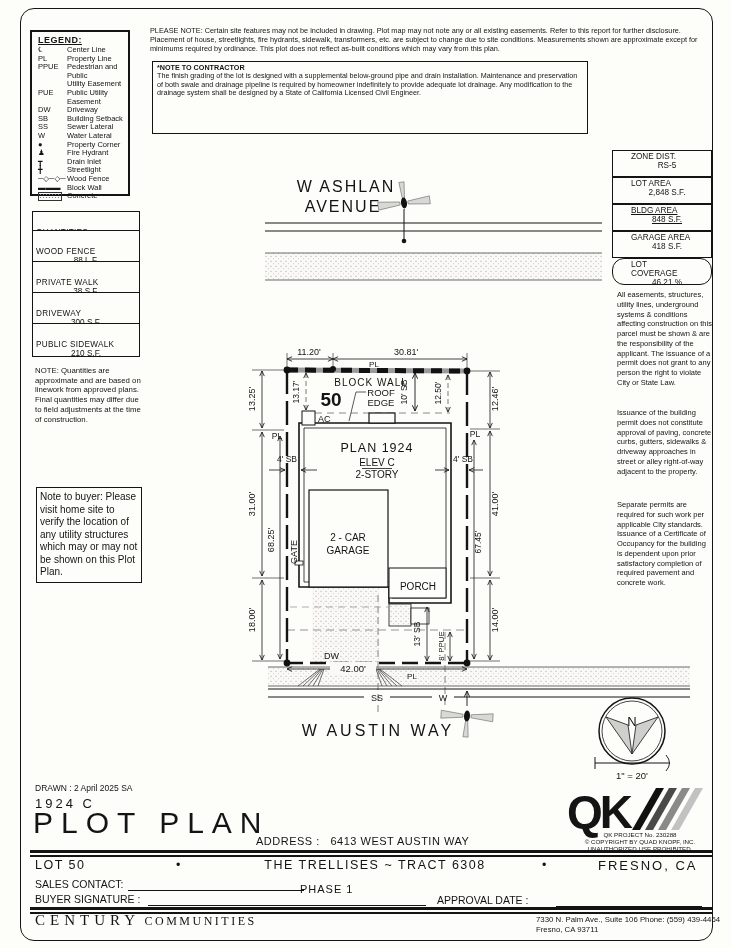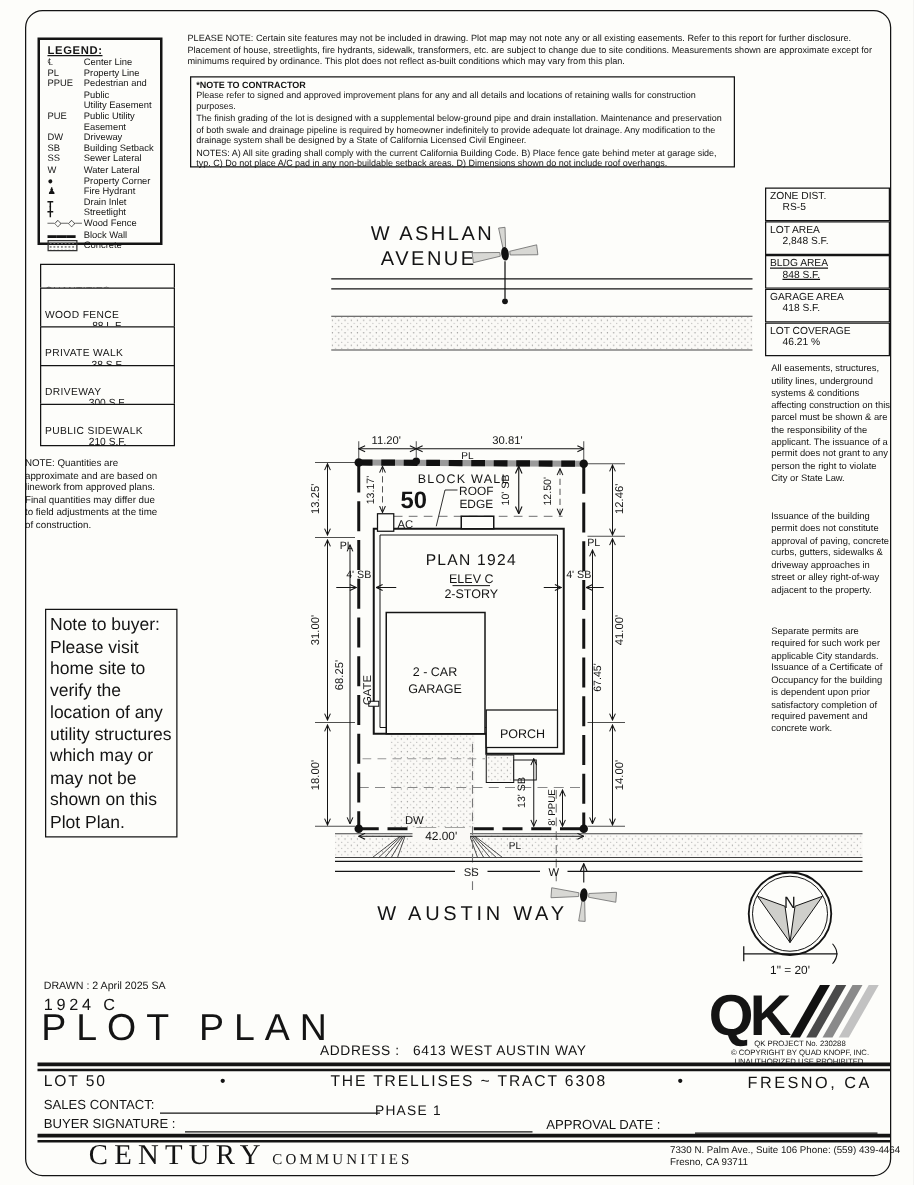--- a/index.html
+++ b/index.html
@@ -18,44 +18,44 @@
      background:radial-gradient(circle,#777 .5px,transparent .7px);background-size:3px 3px;}
   
   #please-note{left:150px;top:27px;width:562px;font-size:7.3px;line-height:1.22;}
   #contractor{left:152px;top:61px;width:436px;height:73px;border:1.8px solid #141414;padding:2px 4px;box-sizing:border-box;font-size:7.2px;line-height:1.17;}
   #contractor .t{font-weight:bold;}
   #contractor p{margin:0 0 2px 0;}
   
   .qbox{left:32px;width:108px;border:1.6px solid #141414;box-sizing:border-box;background:#fdfdfa;padding:16px 3px;}
   .q-name{font-size:8.2px;letter-spacing:.3px;}
   .q-val{font-size:8.2px;text-align:center;}
-  #q-note{left:20px;top:366px;width:112px;font-size:7.8px;line-height:1.25;}
-  #buyer-note{left:36px;top:487px;width:106px;border:1.3px solid #141414;padding:3px;box-sizing:border-box;font-size:14px;line-height:1.25;}
-  
-  .sbox{left:612px;width:100px;border:1.6px solid #141414;box-sizing:border-box;background:#fdfdfa;padding:1px 3px;}
+  #q-note{left:35px;top:366px;width:112px;font-size:7.8px;line-height:1.25;}
+  #buyer-note{left:36px;top:487px;width:106px;border:1.3px solid #141414;padding:3px;box-sizing:border-box;font-size:10px;line-height:1.25;}
+  
+  .sbox{left:612px;width:100px;border:1.6px solid #141414;box-sizing:border-box;background:#fdfdfa;padding:1px 18px;}
   .s-label{font-size:8.2px;}
-  .s-val{font-size:8.2px;padding-left:10px;}
+  .s-val{font-size:8.2px;padding-left:10px;text-align:center;}
   .rpara{left:617px;width:96px;font-size:7.5px;line-height:1.3;}
   
   #plan-svg{left:150px;top:140px;width:575px;height:650px;}
   text{fill:#141414;}
   
   #drawn{left:35px;top:783px;font-size:8.5px;}
   #plancode{left:35px;top:796px;font-size:13px;letter-spacing:3px;}
   #bigtitle{left:33px;top:806px;font-size:30px;letter-spacing:8px;}
   #addr{left:256px;top:835px;font-size:11px;letter-spacing:.5px;}
   .rule{left:30px;width:682px;height:7px;border-top:3px solid #141414;border-bottom:2px solid #141414;box-sizing:border-box;}
   #row-lot{top:858px;font-size:12.5px;letter-spacing:1.5px;}
   #phase{left:300px;top:883px;width:160px;text-align:left;font-size:11px;letter-spacing:1px;}
   #sales{left:35px;top:878px;font-size:10.5px;}
   #buyer{left:35px;top:893px;font-size:10.5px;}
   #approval{left:437px;top:894px;font-size:10.5px;}
   .fline{border-bottom:1.4px solid #141414;height:12px;}
   #footer-brand{left:35px;top:911px;}
-  #footer-brand .b1{font-family:"Liberation Serif",serif;font-size:23px;letter-spacing:5px;margin-left:36px;}
+  #footer-brand .b1{font-family:"Liberation Serif",serif;font-size:15px;letter-spacing:5px;}
   #footer-brand .b2{font-family:"Liberation Serif",serif;font-size:12px;letter-spacing:2.5px;}
   #footer-addr{left:536px;top:915px;width:200px;font-size:7.8px;line-height:1.3;}
 </style>
 </head>
 <body>
 
 <div id="sheet">
   <div class="abs" id="border"></div>
 
   <div class="abs" id="legend">
@@ -126,23 +126,21 @@
       </div>
     <div class="lg-row">
         <span class="lg-sym"><span class="sw sw-concrete"></span></span>
         <span class="lg-lab">Concrete</span>
       </div>
   </div>
 
   <div class="abs" id="please-note">PLEASE NOTE:  Certain site features may not be included in drawing.  Plot map may not note any or all existing easements.  Refer to this report for further disclosure.  Placement of house, streetlights, fire hydrants, sidewalk, transformers, etc. are subject to change due to site conditions.  Measurements shown are approximate except for minimums required by ordinance.  This plot does not reflect as-built conditions which may vary from this plan.</div>
   <div class="abs" id="contractor">
     <div class="t">*NOTE TO CONTRACTOR</div>
-    <p>Please refer to signed and approved improvement plans for any and all details and locations of retaining walls for construction purposes.</p>
     <p>The finish grading of the lot is designed with a supplemental below-ground pipe and drain installation.  Maintenance and preservation of both swale and drainage pipeline is required by homeowner indefinitely to provide adequate lot drainage.  Any modification to the drainage system shall be designed by a State of California Licensed Civil Engineer.</p>
-    <p>NOTES:  A) All site grading shall comply with the current California Building Code.  B) Place fence gate behind meter at garage side, typ.  C) Do not place A/C pad in any non-buildable setback areas.  D) Dimensions shown do not include roof overhangs.</p>
   </div>
 
   <div class="abs qbox" style="top:211px;height:19px;">
     <div class="q-name">QUANTITIES:</div>
   </div>
   <div class="abs qbox" style="top:230px;height:31px;">
     <div class="q-name">WOOD FENCE</div>
     <div class="q-val">88 L.F.</div>
   </div>
   <div class="abs qbox" style="top:261px;height:31px;">
@@ -169,21 +167,21 @@
     <div class="s-val">2,848 S.F.</div>
   </div>
   <div class="abs sbox" style="top:204px;height:27px;text-decoration:underline;">
     <div class="s-label">BLDG AREA</div>
     <div class="s-val">848 S.F.</div>
   </div>
   <div class="abs sbox" style="top:231px;height:27px;">
     <div class="s-label">GARAGE AREA</div>
     <div class="s-val">418 S.F.</div>
   </div>
-  <div class="abs sbox" style="top:258px;height:27px;">
+  <div class="abs sbox" style="top:258px;height:27px;border-radius:12px;">
     <div class="s-label">LOT COVERAGE</div>
     <div class="s-val">46.21 %</div>
   </div>
   <div class="abs rpara" style="top:290px;">All easements, structures, utility lines, underground systems &amp; conditions affecting construction on this parcel must be shown &amp; are the responsibility of the applicant. The issuance of a permit does not grant to any person the right to violate City or State Law.</div>
   <div class="abs rpara" style="top:408px;">Issuance of the building permit does not constitute approval of paving, concrete curbs, gutters, sidewalks &amp; driveway approaches in street or alley right-of-way adjacent to the property.</div>
   <div class="abs rpara" style="top:500px;">Separate permits are required for such work per applicable City standards. Issuance of a Certificate of Occupancy for the building is dependent upon prior satisfactory completion of required pavement and concrete work.</div>
 
   <svg class="abs" id="plan-svg" viewBox="0 0 575 650" xmlns="http://www.w3.org/2000/svg" font-family="Liberation Sans, sans-serif">
     <defs>
       <pattern id="stip" patternUnits="userSpaceOnUse" width="5" height="5">

